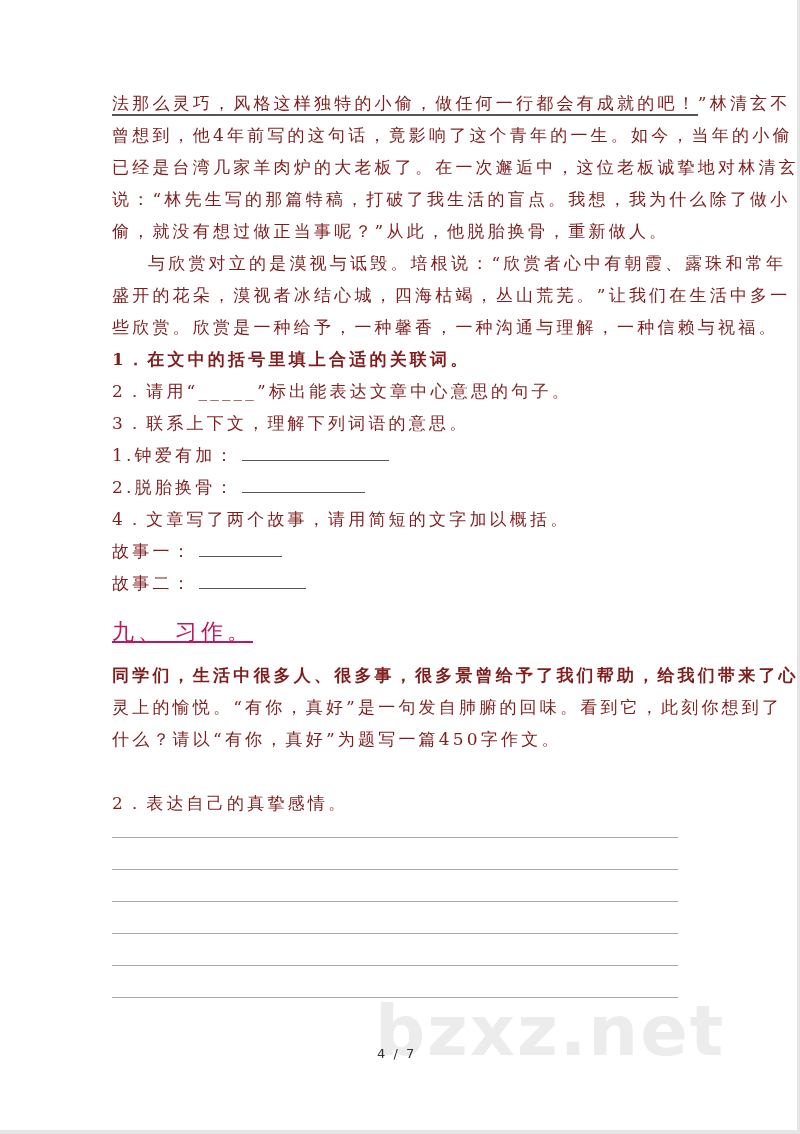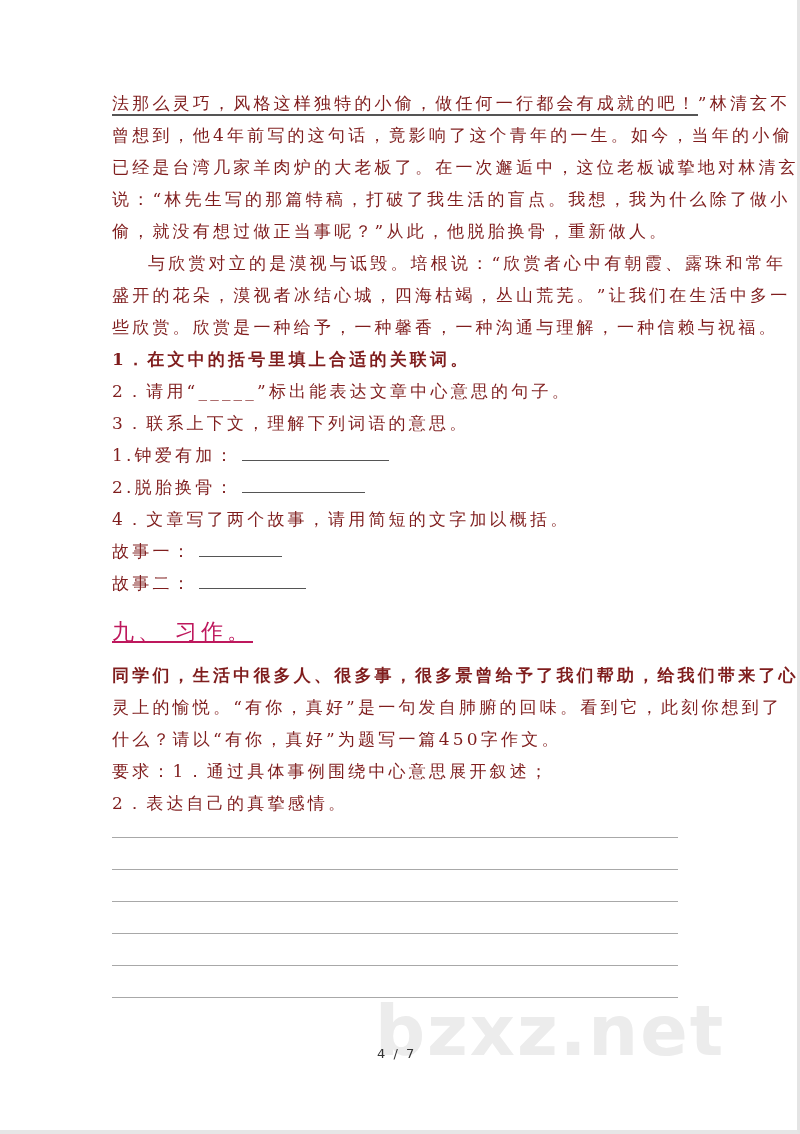--- a/index.html
+++ b/index.html
@@ -53,21 +53,20 @@
   <div class="line" style="top:444px;"><span>1.钟爱有加：</span><span class="blank" style="width:147px;"></span></div>
   <div class="line" style="top:476px;"><span>2.脱胎换骨：</span><span class="blank" style="width:123px;"></span></div>
   <div class="line" style="top:508px;">4．文章写了两个故事，请用简短的文字加以概括。</div>
   <div class="line" style="top:540px;"><span>故事一：</span><span class="blank" style="width:83px;"></span></div>
   <div class="line" style="top:572px;"><span>故事二：</span><span class="blank" style="width:107px;"></span></div>
 
   <div class="heading">九、 习作。</div>
   <div class="line" style="top:664px;font-weight:bold;">同学们，生活中很多人、很多事，很多景曾给予了我们帮助，给我们带来了心</div>
   <div class="line" style="top:696px;">灵上的愉悦。“有你，真好”是一句发自肺腑的回味。看到它，此刻你想到了</div>
   <div class="line" style="top:728px;">什么？请以“有你，真好”为题写一篇450字作文。</div>
-  <div class="line" style="top:760px;">要求：1．通过具体事例围绕中心意思展开叙述；</div>
   <div class="line" style="top:792px;">2．表达自己的真挚感情。</div>
 
   <div class="write-line" style="top:837px;"></div>
   <div class="write-line" style="top:869px;"></div>
   <div class="write-line" style="top:901px;"></div>
   <div class="write-line" style="top:933px;"></div>
   <div class="write-line" style="top:965px;"></div>
   <div class="write-line" style="top:997px;"></div>
 
   <div class="watermark">bzxz.net</div>

